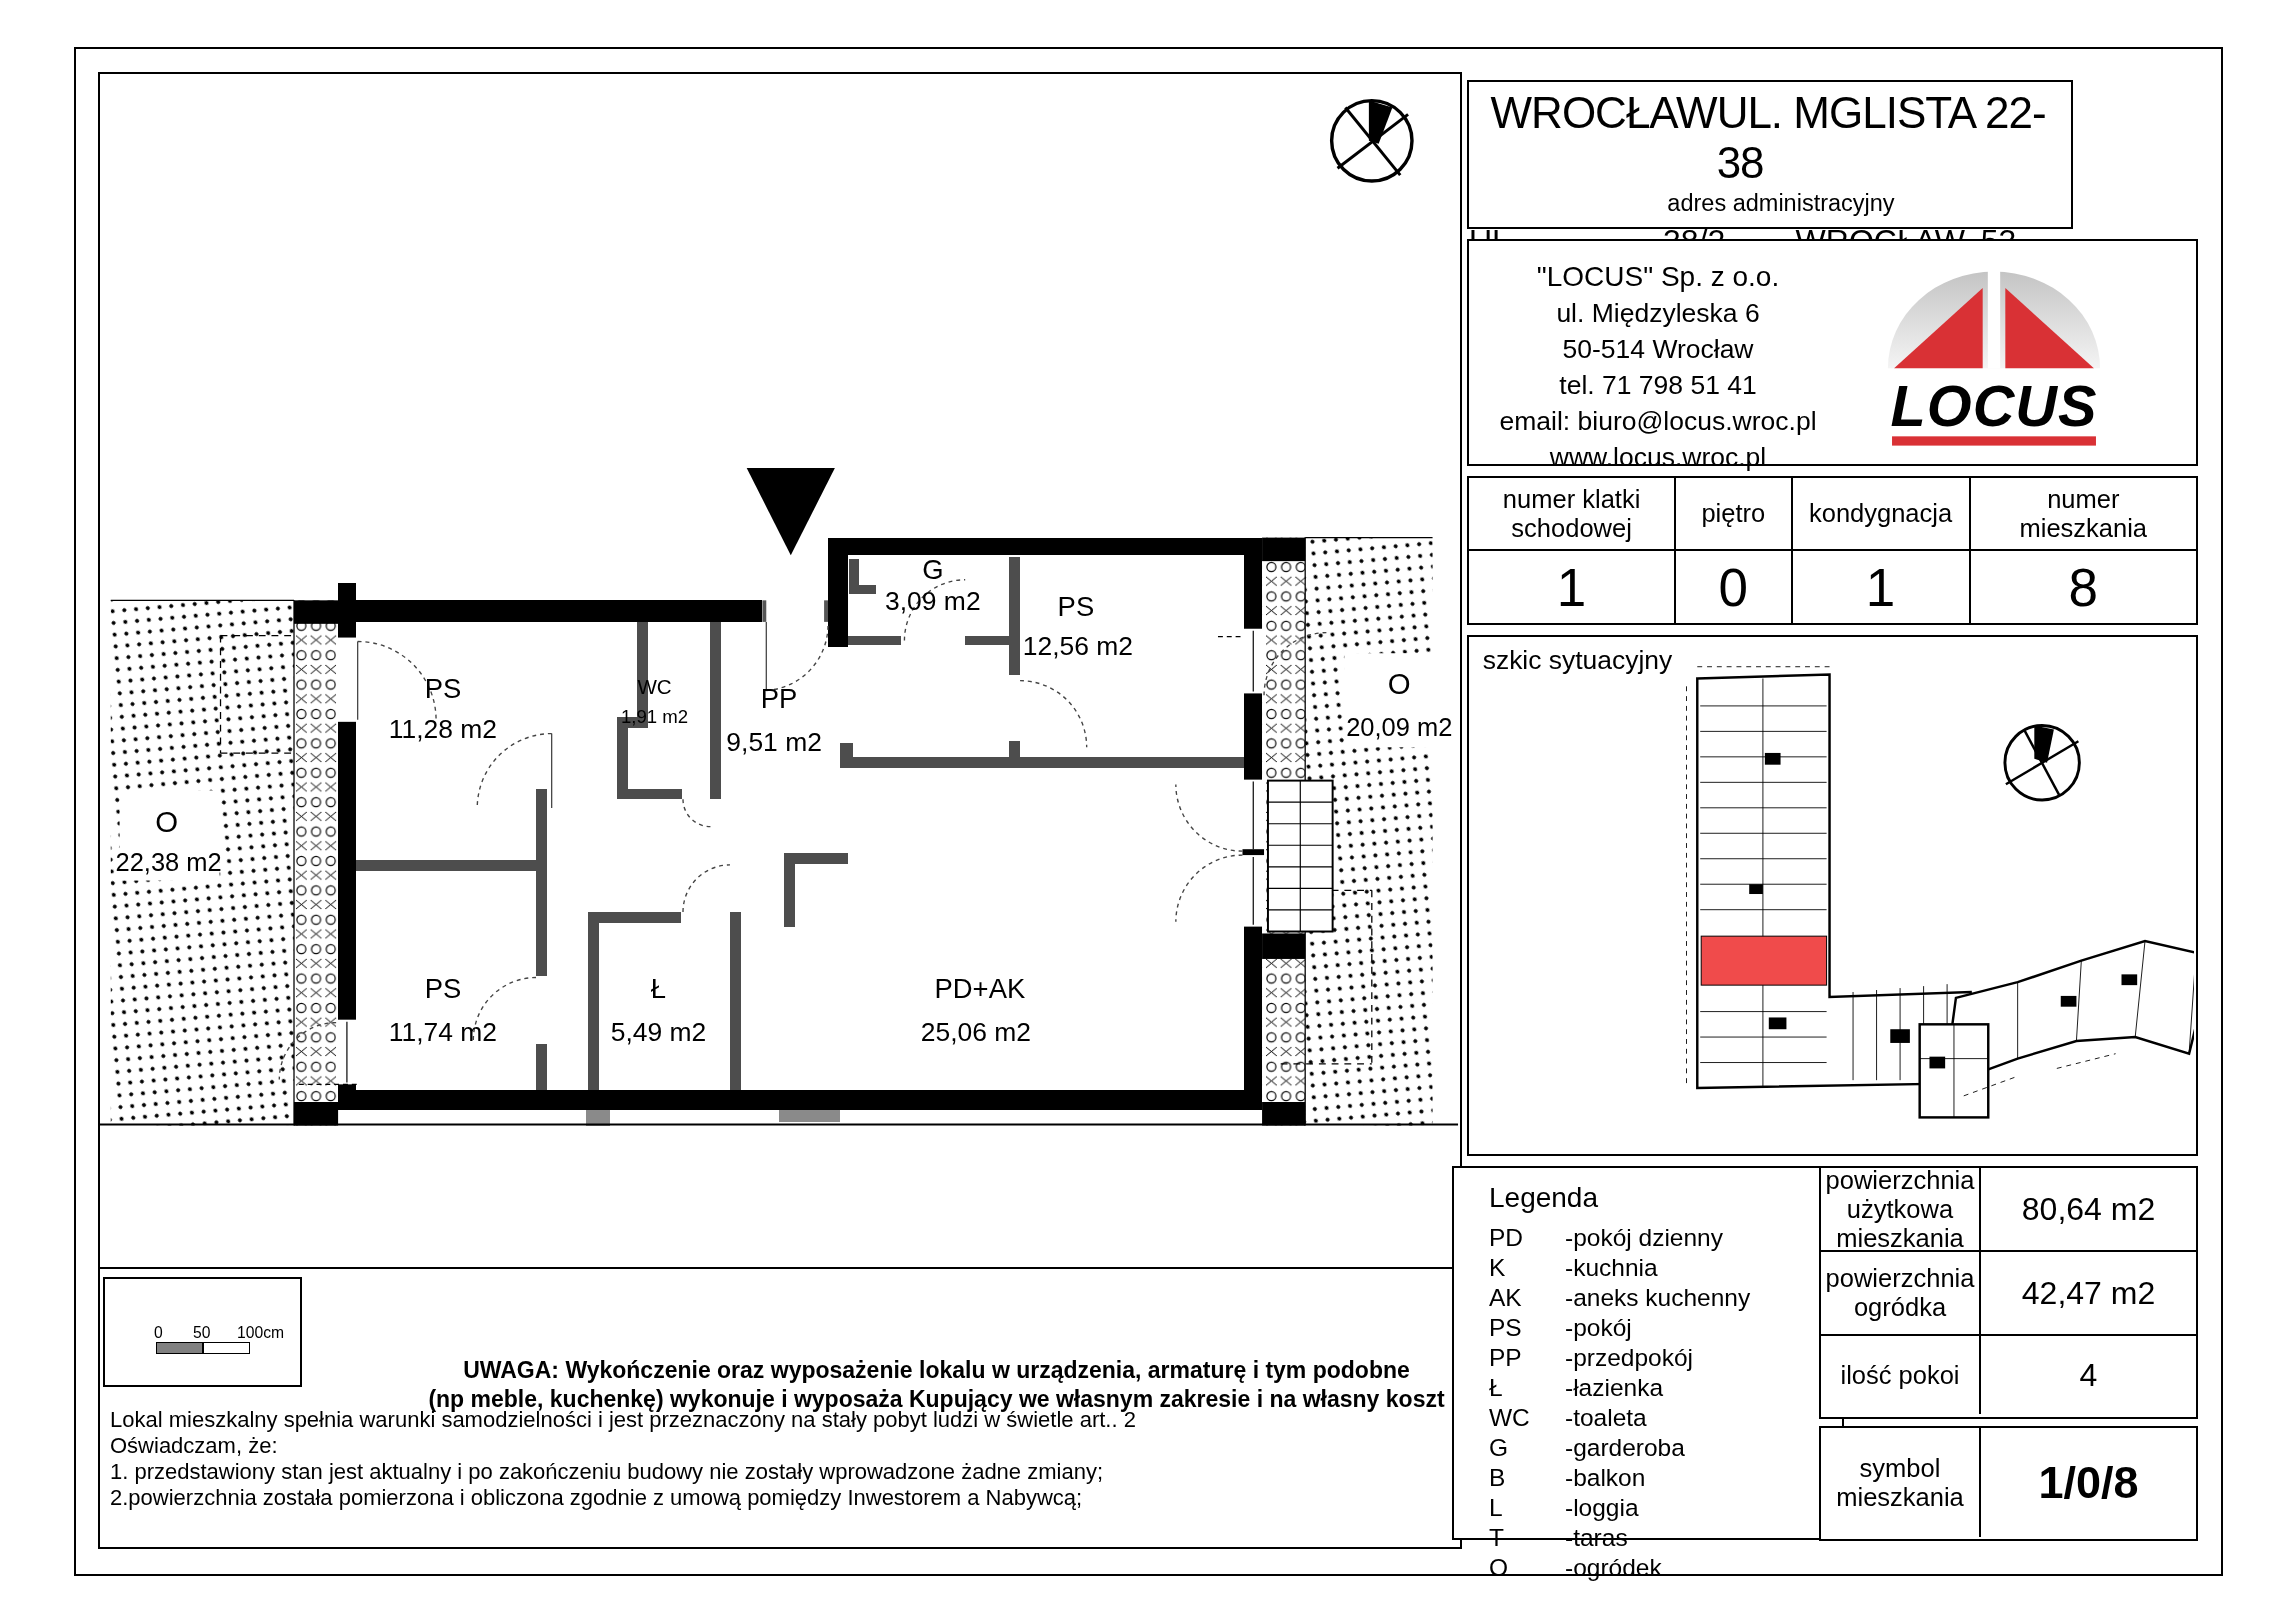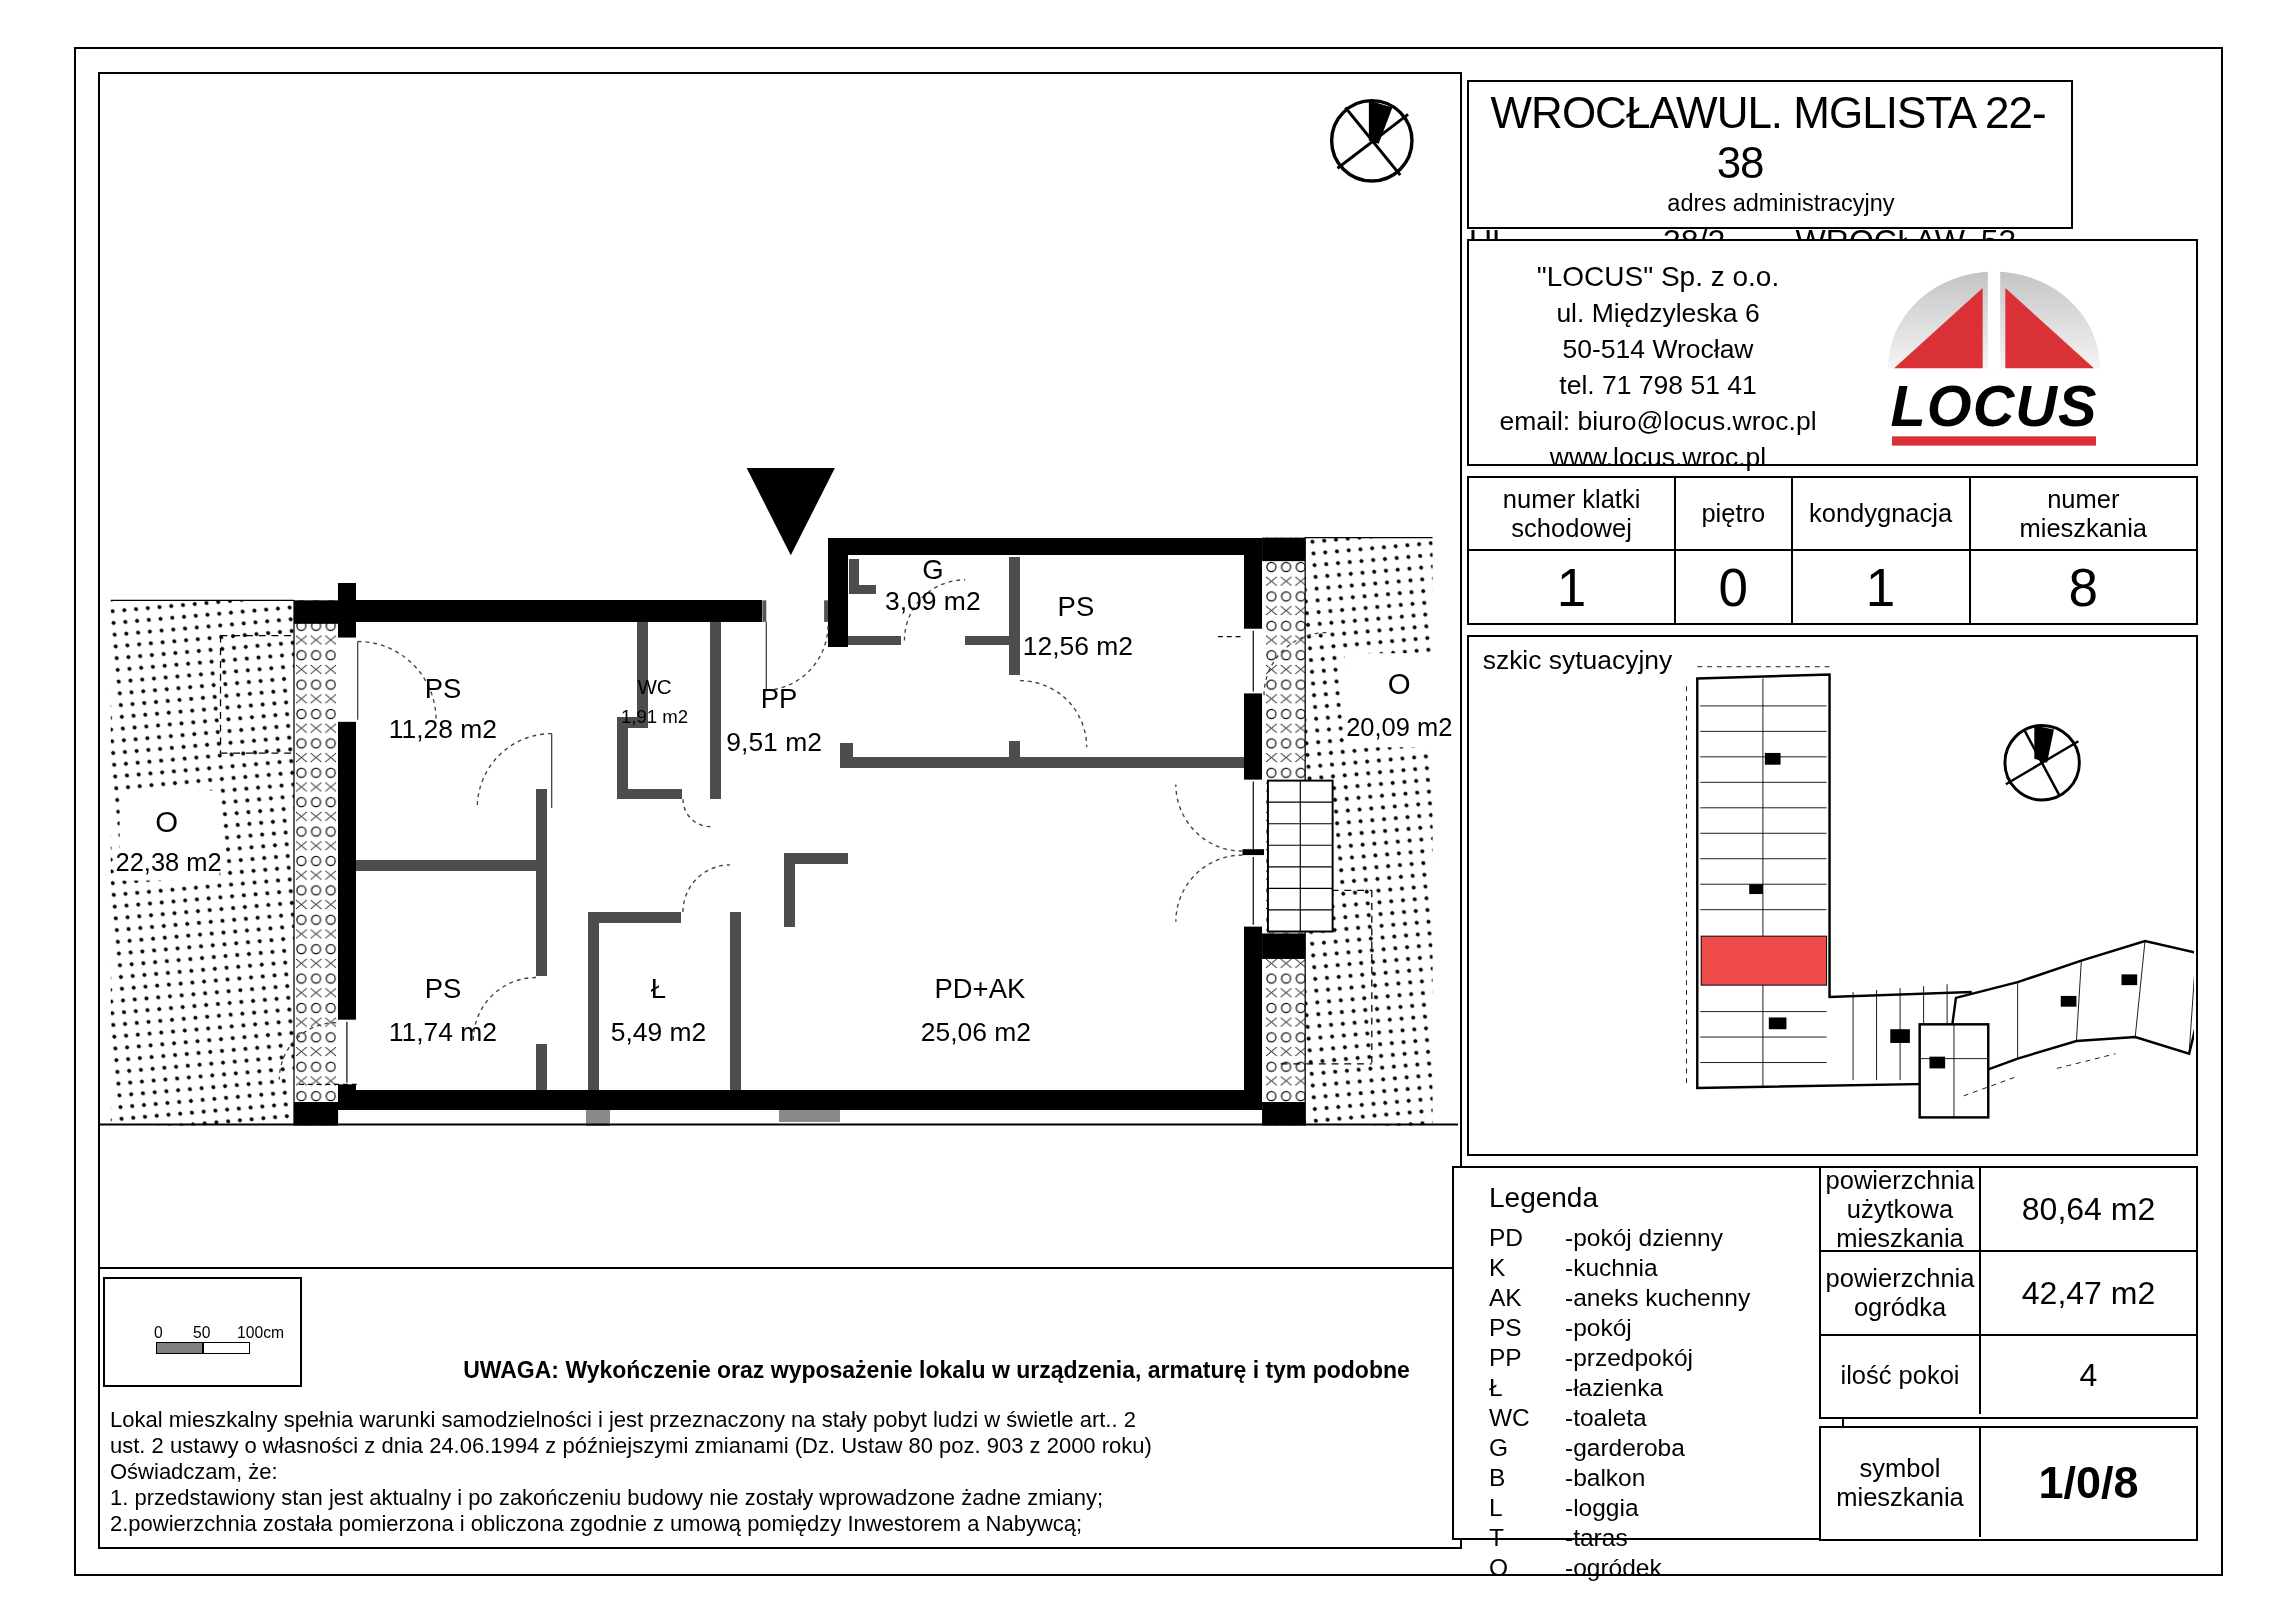--- a/index.html
+++ b/index.html
@@ -218,24 +218,24 @@
   <div class="scalebox">
     <span class="scalelab" style="left:49px;">0</span>
     <span class="scalelab" style="left:88px;">50</span>
     <span class="scalelab" style="left:132px;">100cm</span>
     <div class="sbar" style="left:51px;width:47px;background:#808080;"></div>
     <div class="sbar" style="left:98px;width:47px;background:#fff;"></div>
   </div>
 
   <div class="uwaga">
     <div>UWAGA: Wykończenie oraz wyposażenie lokalu w urządzenia, armaturę i tym podobne</div>
+    <div>(np meble, kuchenkę) wykonuje i wyposaża Kupujący we własnym zakresie i na własny koszt</div>
   </div>
   <div class="paras">
     <div>Lokal mieszkalny spełnia warunki samodzielności i jest przeznaczony na stały pobyt ludzi w świetle art.. 2</div>
-    <div>ust. 2 ustawy o własności z dnia 24.06.1994  z późniejszymi zmianami (Dz. Ustaw 80 poz. 903 z 2000 roku)</div>
     <div>Oświadczam, że:</div>
     <div>1. przedstawiony stan jest aktualny i po zakończeniu budowy nie zostały wprowadzone żadne zmiany;</div>
     <div>2.powierzchnia została pomierzona i obliczona zgodnie z umową pomiędzy Inwestorem a Nabywcą;</div>
   </div>
 
   <div class="bx" style="left:1467px;top:80px;width:606px;height:149px;">
     <div class="hrow1">
       <span>WROCŁAW</span>
       <span>UL. MGLISTA 22-38</span>
     </div>

